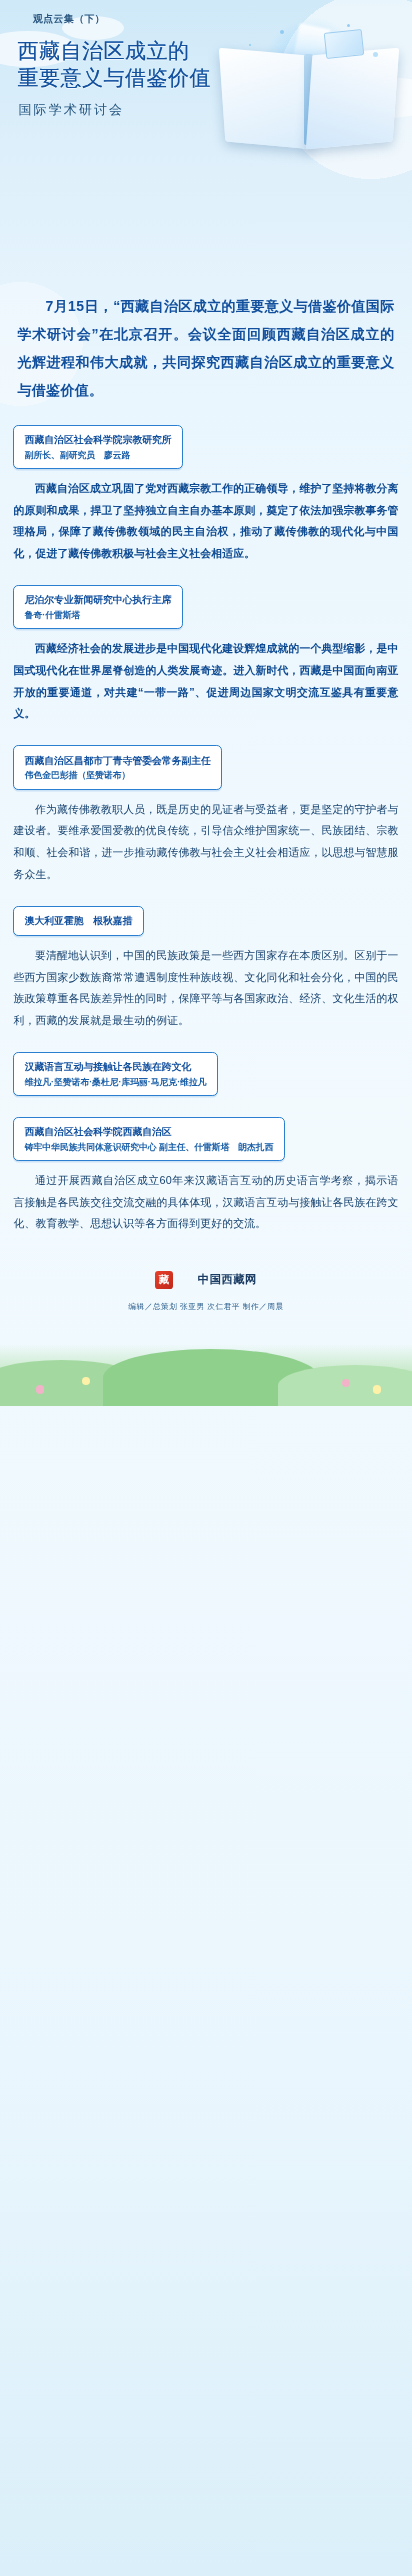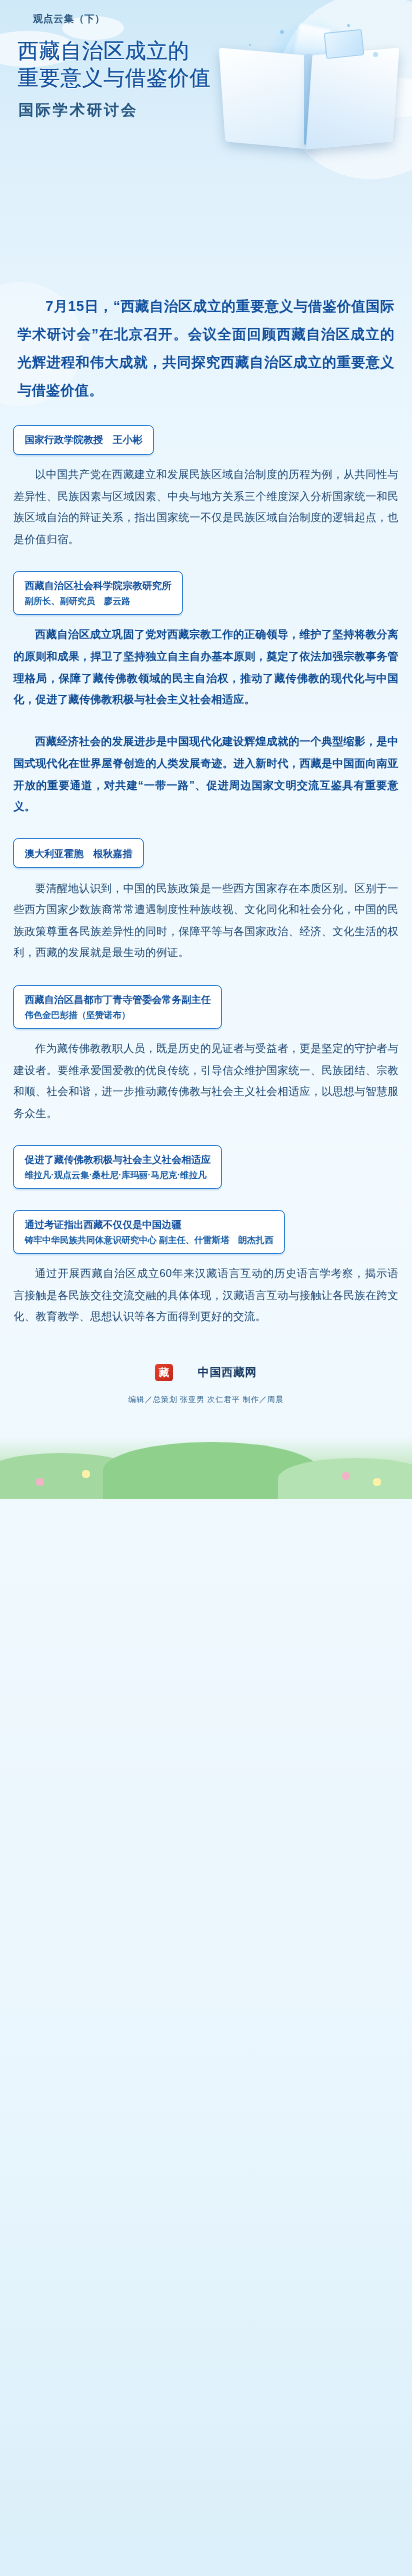--- a/index.html
+++ b/index.html
@@ -51,24 +51,24 @@
     letter-spacing:0.5px;
     line-height:1.32;
     background:linear-gradient(180deg,#1f6fc4 0%,#0c3f86 100%);
     -webkit-background-clip:text;
     background-clip:text;
     color:#12509e;
     text-shadow:0 1px 0 rgba(255,255,255,.6);
   }
   .subtitle{
     margin:9.3px 0 0 18.5px;
-    font-size:15px;
+    font-size:13px;
     color:#24547f;
     letter-spacing:2.1px;
-    font-weight:bold;
+    font-weight:normal;
   }
   
   .book{
     position:absolute;
     right:9.3px;
     top:20.6px;
     width:185px;
     height:155px;
   }
   .book .pg{
@@ -225,64 +225,62 @@
       <div class="title-line">西藏自治区成立的</div>
       <div class="title-line">重要意义与借鉴价值</div>
     </div>
     <div class="subtitle">国际学术研讨会</div>
   </div>
 
   <div class="content">
 
     <div class="intro">7月15日，“西藏自治区成立的重要意义与借鉴价值国际学术研讨会”在北京召开。会议全面回顾西藏自治区成立的光辉进程和伟大成就，共同探究西藏自治区成立的重要意义与借鉴价值。</div>
 
-    <div class="block">
-      <div class="namecard">
-        <span>国家行政学院教授　王小彬</span>
-      </div>
-      <div class="para">以中国共产党在西藏建立和发展民族区域自治制度的历程为例，从共同性与差异性、民族因素与区域因素、中央与地方关系三个维度深入分析国家统一和民族区域自治的辩证关系，指出国家统一不仅是民族区域自治制度的逻辑起点，也是价值归宿。</div>
-    </div>
 
     <div class="block">
       <div class="namecard">
         <span>西藏自治区社会科学院宗教研究所</span>
         <span class="small">副所长、副研究员　廖云路</span>
       </div>
       <div class="para bold">西藏自治区成立巩固了党对西藏宗教工作的正确领导，维护了坚持将教分离的原则和成果，捍卫了坚持独立自主自办基本原则，奠定了依法加强宗教事务管理格局，保障了藏传佛教领域的民主自治权，推动了藏传佛教的现代化与中国化，促进了藏传佛教积极与社会主义社会相适应。</div>
     </div>
 
     <div class="block">
+      <div class="namecard">
+        <span>尼泊尔专业新闻研究中心执行主席</span>
+        <span class="small">鲁奇·什雷斯塔</span>
+      </div>
       <div class="para bold">西藏经济社会的发展进步是中国现代化建设辉煌成就的一个典型缩影，是中国式现代化在世界屋脊创造的人类发展奇迹。进入新时代，西藏是中国面向南亚开放的重要通道，对共建“一带一路”、促进周边国家文明交流互鉴具有重要意义。</div>
-    </div>
-
-    <div class="block">
-      <div class="namecard">
-        <span>澳大利亚霍胞　根秋嘉措</span>
-      </div>
-      <div class="para">要清醒地认识到，中国的民族政策是一些西方国家存在本质区别。区别于一些西方国家少数族裔常常遭遇制度性种族歧视、文化同化和社会分化，中国的民族政策尊重各民族差异性的同时，保障平等与各国家政治、经济、文化生活的权利，西藏的发展就是最生动的例证。</div>
     </div>
 
     <div class="block">
       <div class="namecard">
         <span>西藏自治区昌都市丁青寺管委会常务副主任</span>
         <span class="small">伟色金巴彭措（坚赞诺布）</span>
       </div>
       <div class="para">作为藏传佛教教职人员，既是历史的见证者与受益者，更是坚定的守护者与建设者。要维承爱国爱教的优良传统，引导信众维护国家统一、民族团结、宗教和顺、社会和谐，进一步推动藏传佛教与社会主义社会相适应，以思想与智慧服务众生。</div>
     </div>
 
     <div class="block">
       <div class="namecard">
-        <span>促进了藏传佛教积极与社会主义社会相适应</span>
-        <span class="small">维拉凡·观点云集·桑杜尼·库玛丽·马尼克·维拉凡</span>
-      </div>
-    </div>
-
-    <div class="block">
-      <div class="namecard">
-        <span>通过考证指出西藏不仅仅是中国边疆</span>
+        <span>澳大利亚霍胞　根秋嘉措</span>
+      </div>
+      <div class="para">要清醒地认识到，中国的民族政策是一些西方国家存在本质区别。区别于一些西方国家少数族裔常常遭遇制度性种族歧视、文化同化和社会分化，中国的民族政策尊重各民族差异性的同时，保障平等与各国家政治、经济、文化生活的权利，西藏的发展就是最生动的例证。</div>
+    </div>
+
+    <div class="block">
+      <div class="namecard">
+        <span>汉藏语言互动与接触让各民族在跨文化</span>
+        <span class="small">维拉凡·坚赞诺布·桑杜尼·库玛丽·马尼克·维拉凡</span>
+      </div>
+    </div>
+
+    <div class="block">
+      <div class="namecard">
+        <span>西藏自治区社会科学院西藏自治区</span>
         <span class="small">铸牢中华民族共同体意识研究中心
 副主任、什雷斯塔　朗杰扎西</span>
       </div>
       <div class="para">通过开展西藏自治区成立60年来汉藏语言互动的历史语言学考察，揭示语言接触是各民族交往交流交融的具体体现，汉藏语言互动与接触让各民族在跨文化、教育教学、思想认识等各方面得到更好的交流。</div>
     </div>
 
   </div>
 
   <div class="footer">
     <div class="logo-row">

